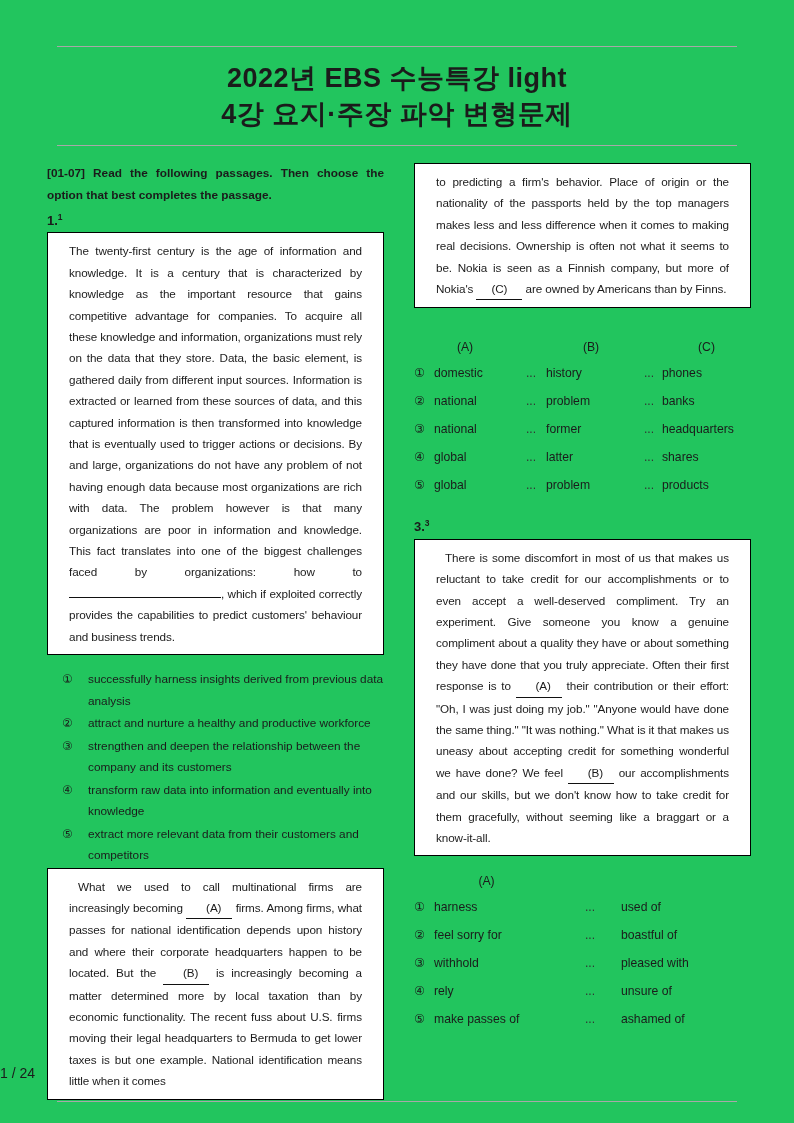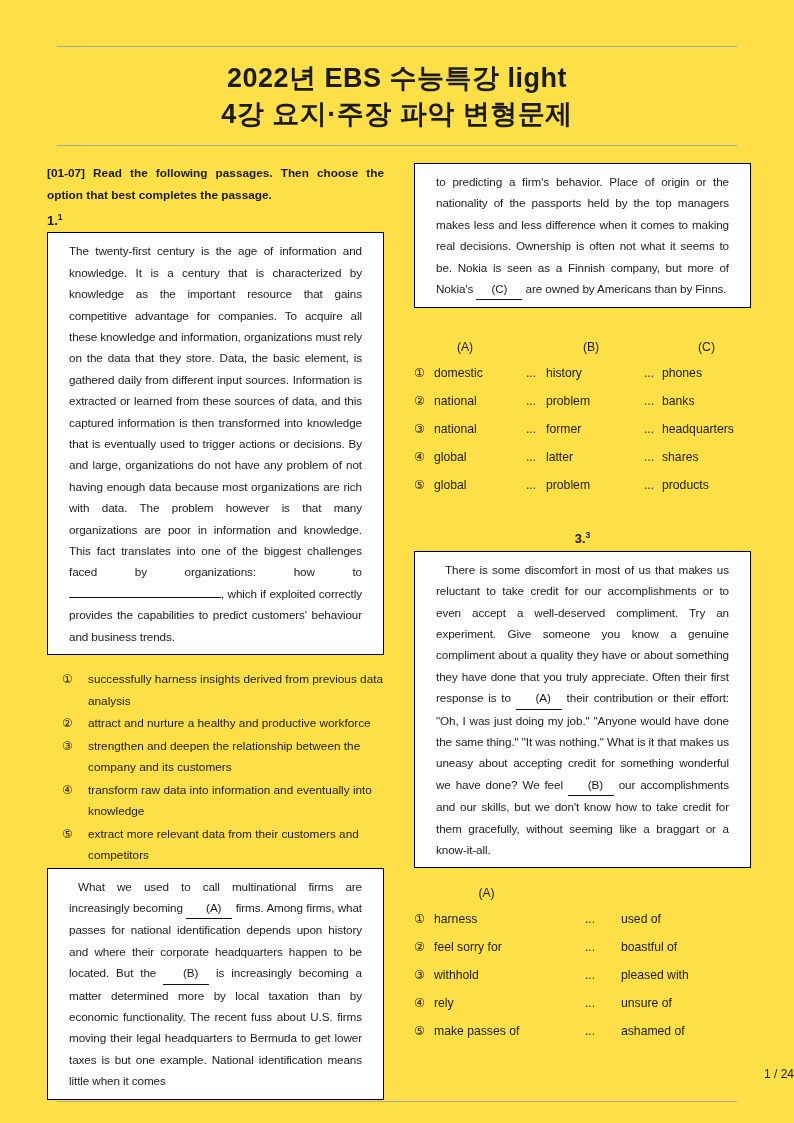--- a/index.html
+++ b/index.html
@@ -1,54 +1,54 @@
 <!DOCTYPE html>
 <html><head>
 <meta charset="utf-8">
 <style>
   * { margin:0; padding:0; box-sizing:border-box; }
   html,body { background:#ffffff; }
   .page {
     position:relative; width:794px; height:1123px; margin:0 auto;
-    background:#fde047; color:#1b1b1b; overflow:hidden;
+    background:#22c55e; color:#1b1b1b; overflow:hidden;
     font-family:"Liberation Sans","DejaVu Sans",sans-serif;
   }
   .rule { border-top:1px solid #a8a8a8; margin:0 57px; height:0; }
   .rule-top { margin-top:46px; }
   .rule-under-title { margin-top:13px; }
   .title { text-align:center; margin-top:13px; font-size:27px; font-weight:bold; line-height:36px; letter-spacing:0.5px; }
   .title span { display:block; }
   .columns { display:flex; gap:30px; padding:0 47px; margin-top:17px; align-items:flex-start; }
   .col { width:337px; flex:0 0 337px; }
   .instruction { font-size:11.8px; font-weight:bold; line-height:21.5px; text-align:justify; margin-bottom:6px; }
   .q-label { font-size:13px; font-weight:bold; margin-top:6px; margin-bottom:4px; }
   .q-label sup { font-size:8.5px; font-weight:bold; }
   .q2-label-left { margin-top:20px; }
-  .q3-label { margin-top:36px;text-align:center; }
+  .q3-label { margin-top:24px; }
   .passage-box { border:1px solid #000; padding:7px 21px; background:#fff; }
   .passage { font-size:11.7px; line-height:21.4px; text-align:justify; letter-spacing:-0.1px; }
   .passage.indent { text-indent:9px; }
   .blank { display:inline-block; border-bottom:1px solid #111; text-align:center; min-width:46px; padding:0 6px; }
   .blank-long { min-width:152px; height:0.85em; padding:0; }
   .options { list-style:none; margin:14px 0 0 15px; }
   .option { display:flex; font-size:11.8px; line-height:21.5px; margin-bottom:1px; }
   .opt-no { width:26px; flex:0 0 26px; }
   .opt-text { flex:1; }
   .ans-table { margin-top:30px; font-size:12.2px; }
   .ans-row { display:grid; line-height:18px; margin-bottom:10px; align-items:baseline; }
   .hdr-row { margin-bottom:8px; }
   .t-q2 .ans-row { grid-template-columns:20px 82px 30px 90px 26px 1fr; }
   .t-q3 .ans-row { grid-template-columns:20px 125px 62px 1fr; }
   .t-q3 { margin-top:16px; }
   .hdr { text-align:center; }
   .t-q2 .hdr-a, .t-q3 .hdr-a { grid-column:1 / 3; }
   .t-q2 .hdr-b { grid-column:4; }
   .t-q2 .hdr-c { grid-column:6; }
   .dots { text-align:center; color:#333; }
-  .footer { position:absolute; bottom:42px; left:0; right:0; text-align:right; font-size:12px; }
+  .footer { position:absolute; bottom:42px; left:0; right:0; text-align:left; font-size:14px; }
   .rule-bottom { position:absolute; bottom:21px; left:57px; right:57px; margin:0; }
 </style>
 </head>
 <body>
 
 <div class="page">
 
   <div class="rule rule-top"></div>
 
   <div class="title">

